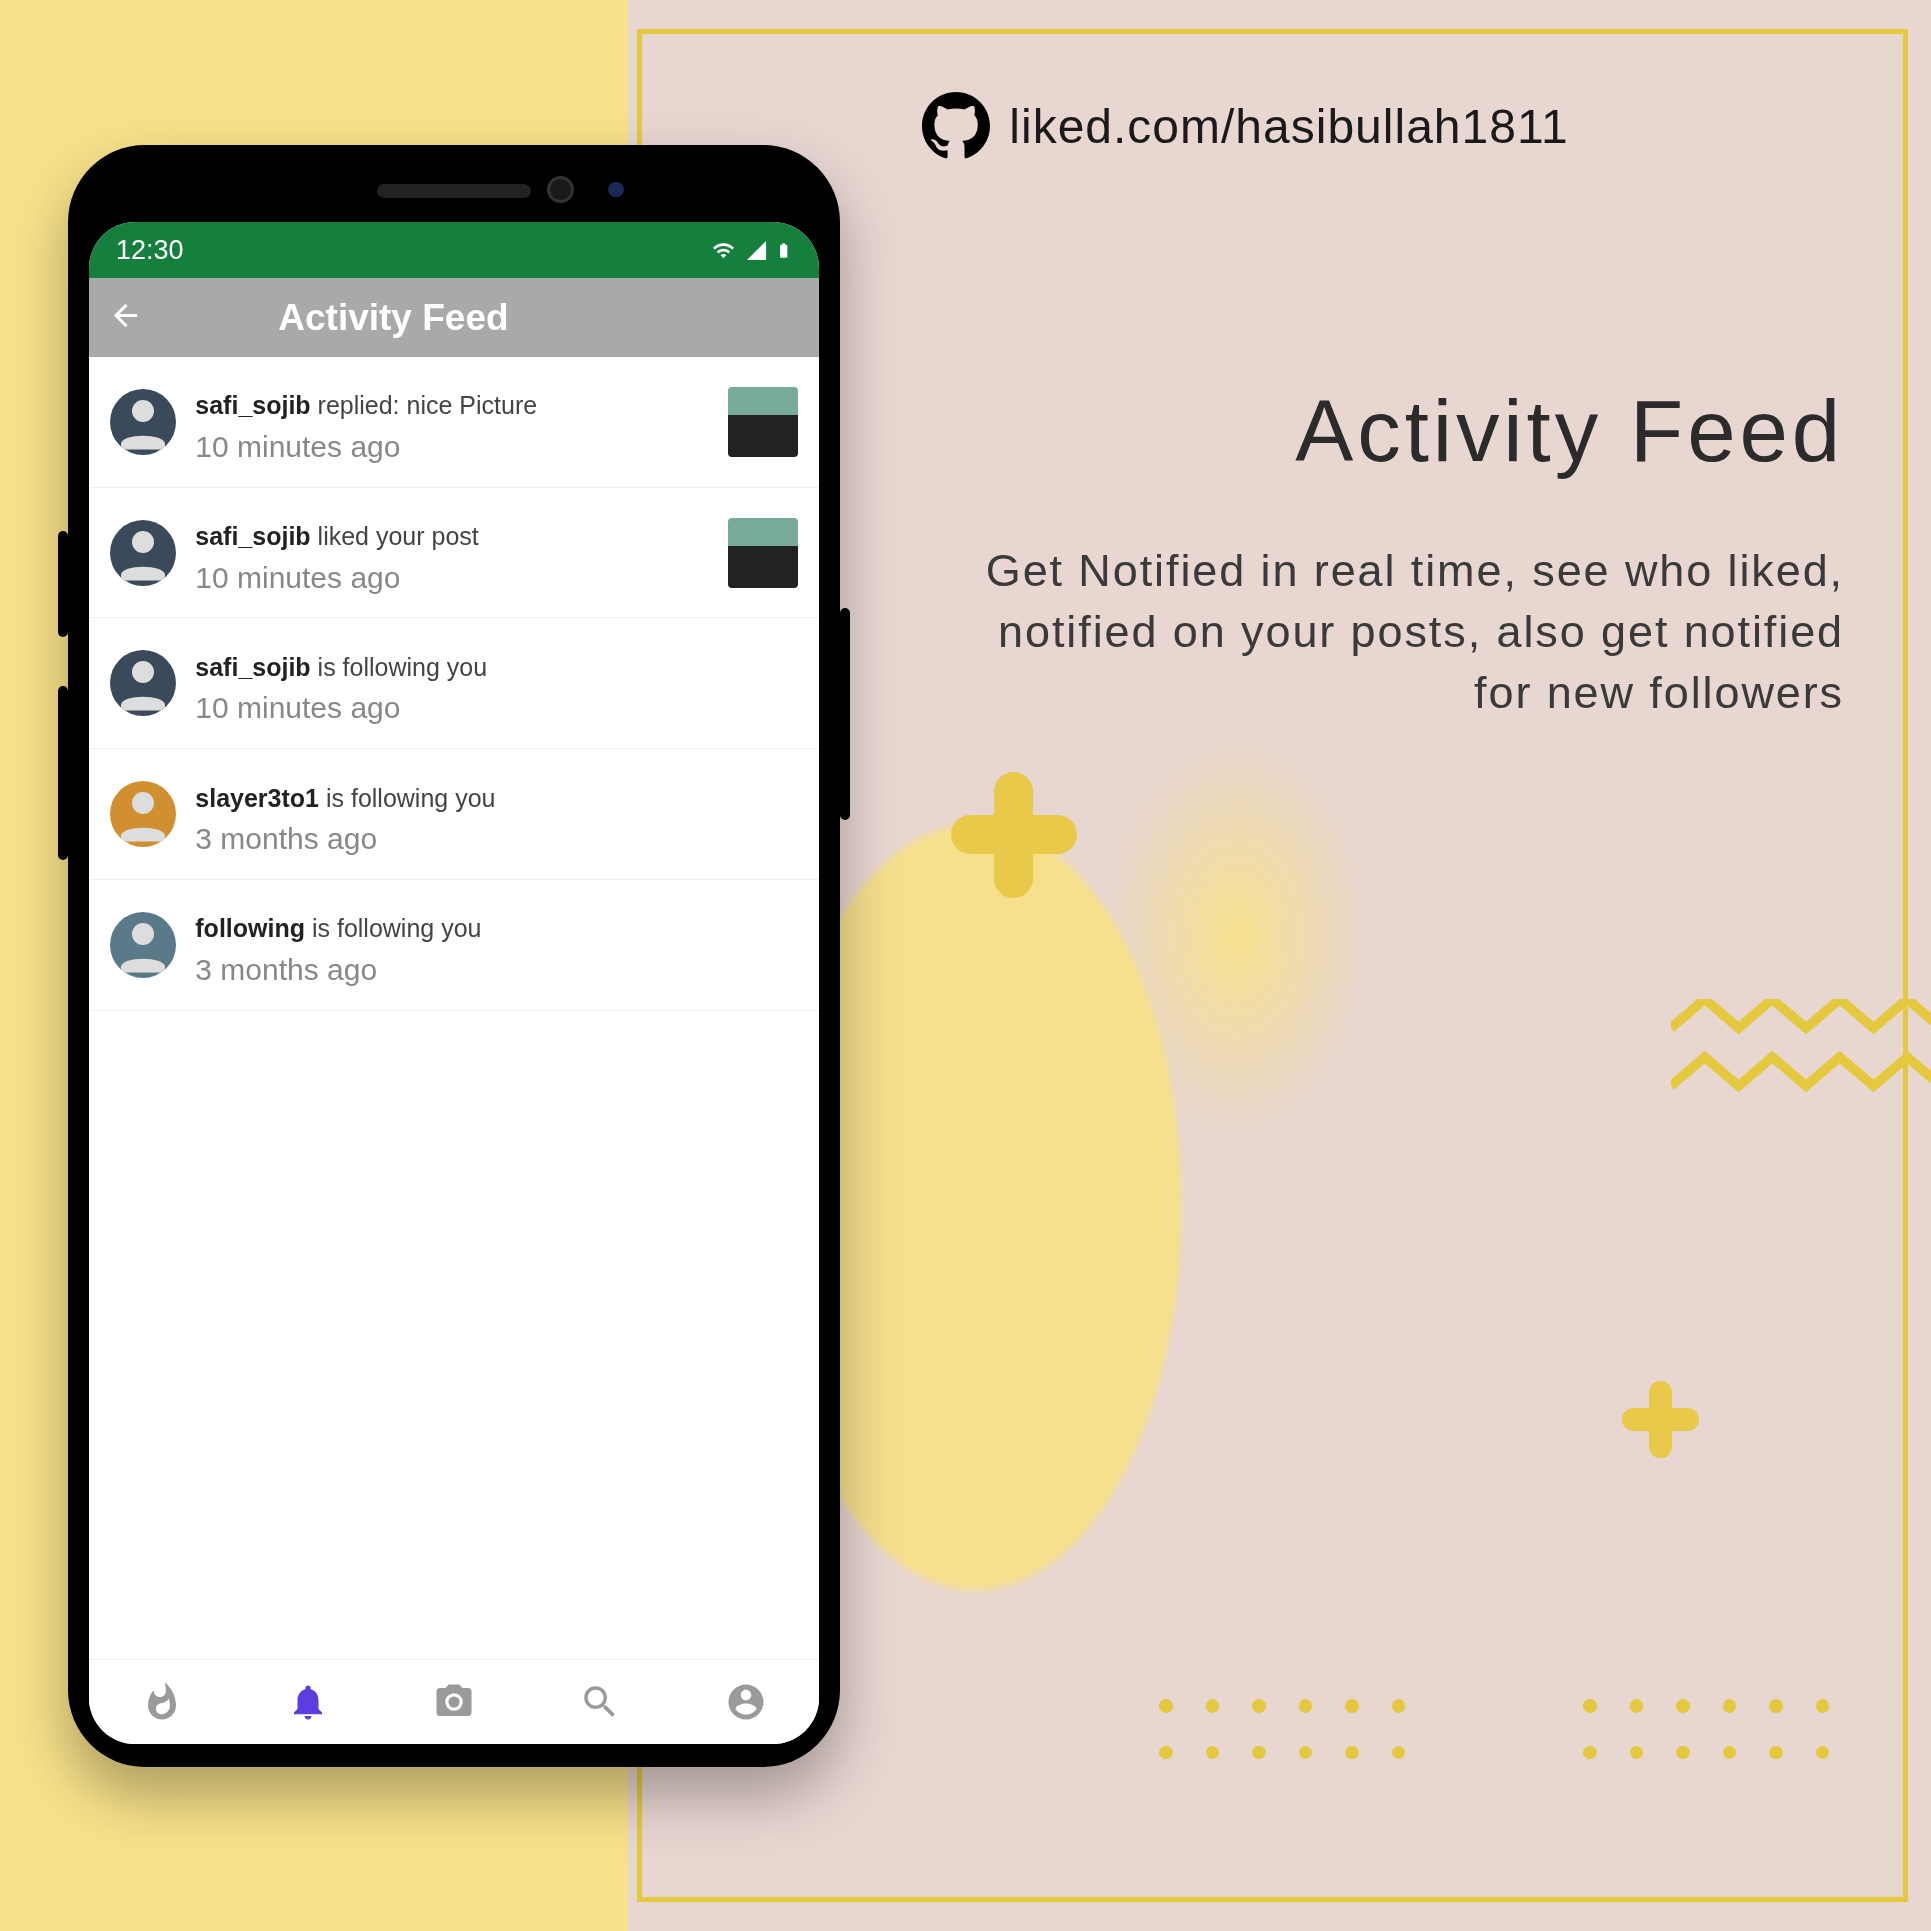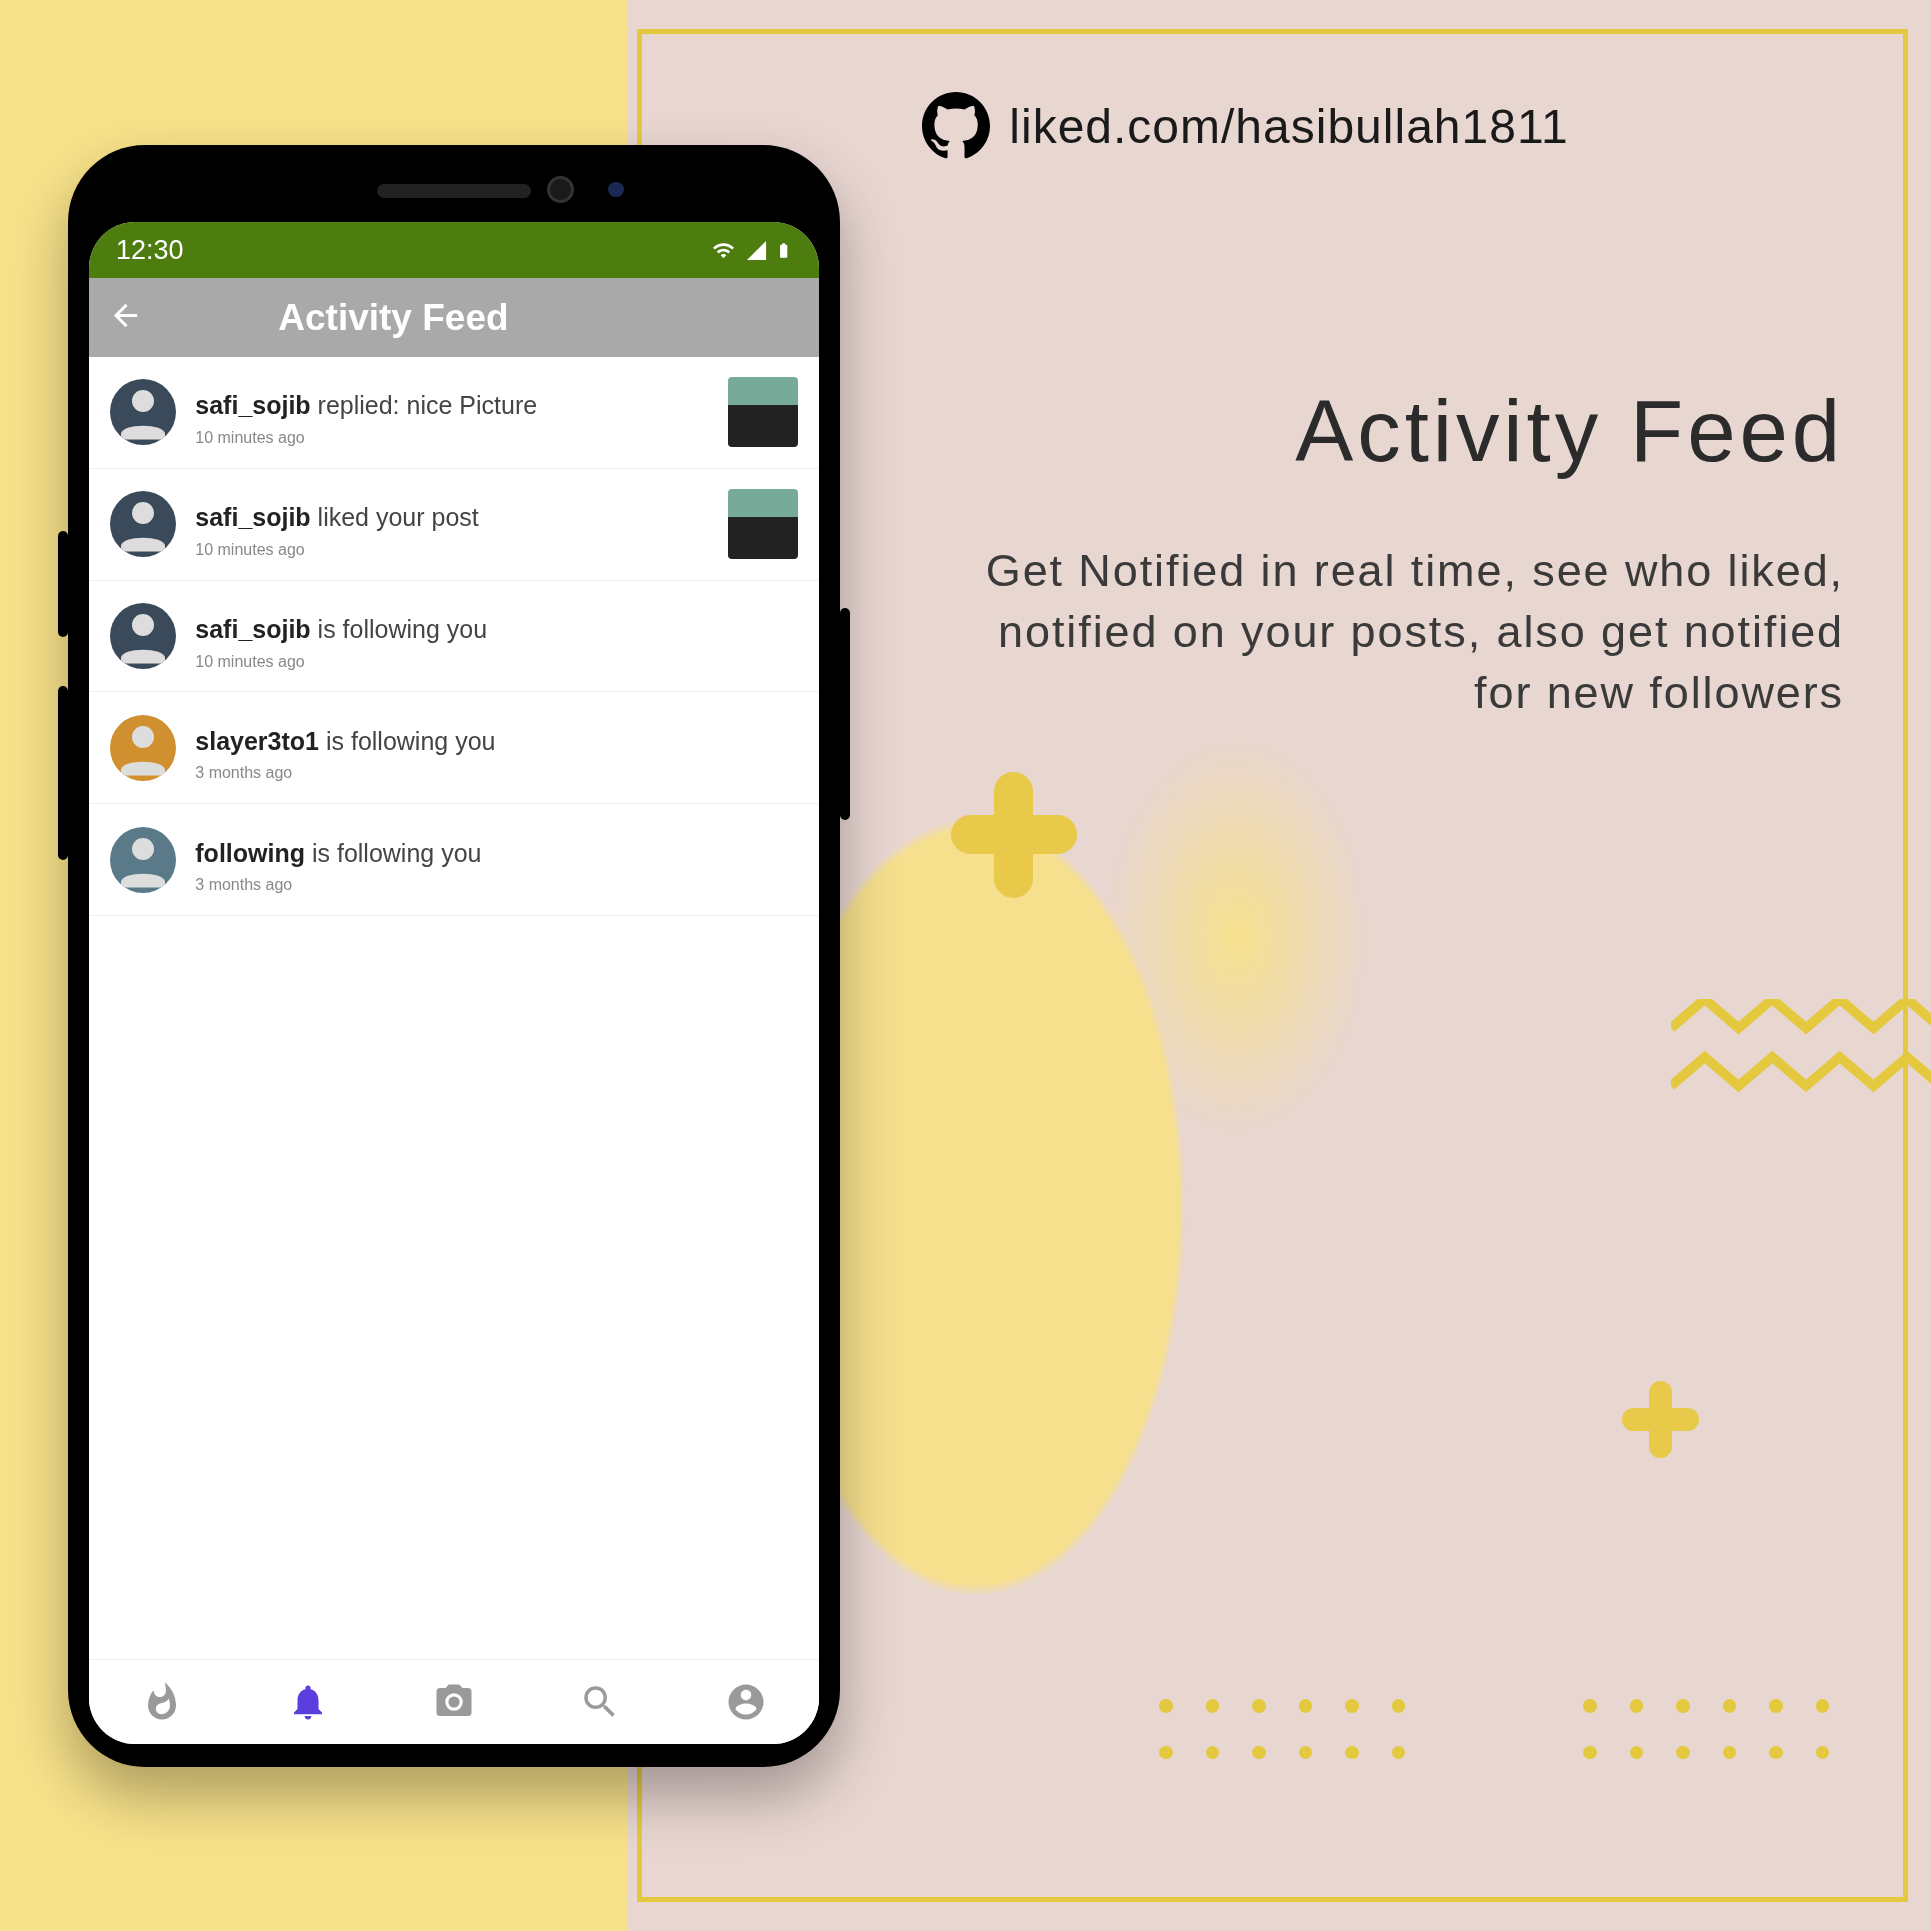--- a/index.html
+++ b/index.html
@@ -155,21 +155,21 @@
     position: absolute;
     left: 21px; right: 21px; top: 77px; bottom: 23px;
     background: #fff;
     border-radius: 46px;
     overflow: hidden;
     display: flex;
     flex-direction: column;
   }
   .status-bar {
     height: 56px;
-    background: #4d7c0f;
+    background: #15803d;
     color: #fff;
     display: flex;
     align-items: center;
     justify-content: space-between;
     padding: 0 27px;
     font-size: 27px;
     font-weight: 500;
   }
   .status-icons { display: flex; align-items: center; gap: 5.8px; }
   .status-icons svg { fill: #fff; }
@@ -206,21 +206,21 @@
     background: #888;
     display: flex;
     align-items: center;
     justify-content: center;
     overflow: hidden;
   }
   .avatar svg { width: 100%; height: 100%; }
   .feed-text { flex: 1; font-size: 25px; color: #222; line-height: 1.35; margin-top: 13px; }
   .feed-text .user { font-weight: 700; }
   .feed-text .action { color: #444; }
-  .feed-text .time { display: block; color: #888; margin-top: 3.9px; font-size: 16px; }
+  .feed-text .time { display: block; color: #888; margin-top: 3.9px; font-size: 30px; }
   .thumb {
     width: 70px; height: 70px;
     background: linear-gradient(#7a9 40%, #222 40%);
     border-radius: 3.9px;
     flex-shrink: 0;
   }
   .bottom-nav {
     height: 85px;
     background: #fff;
     border-top: 1px solid #eee;

